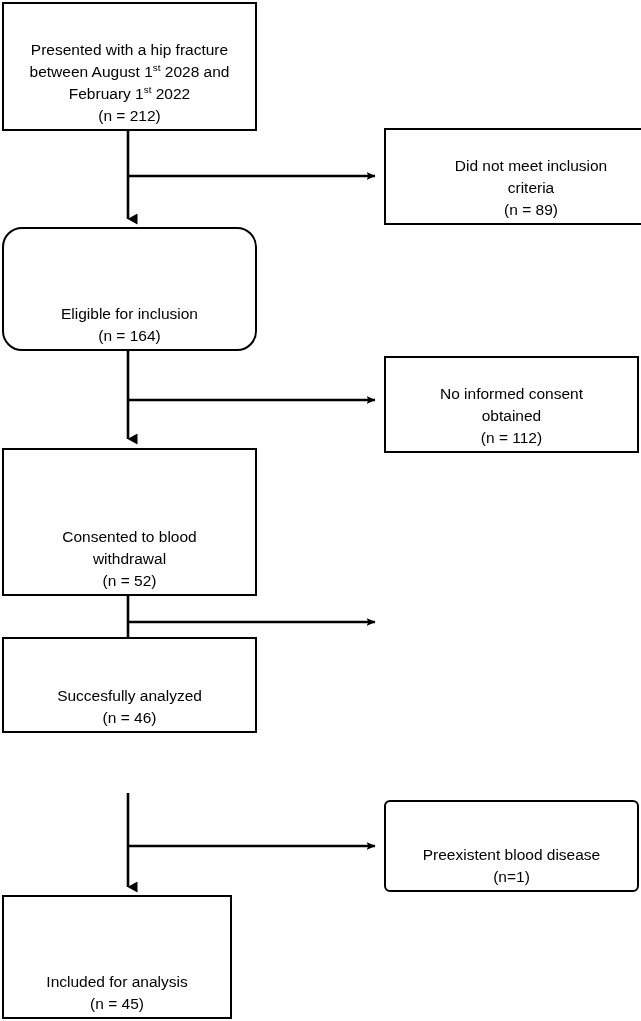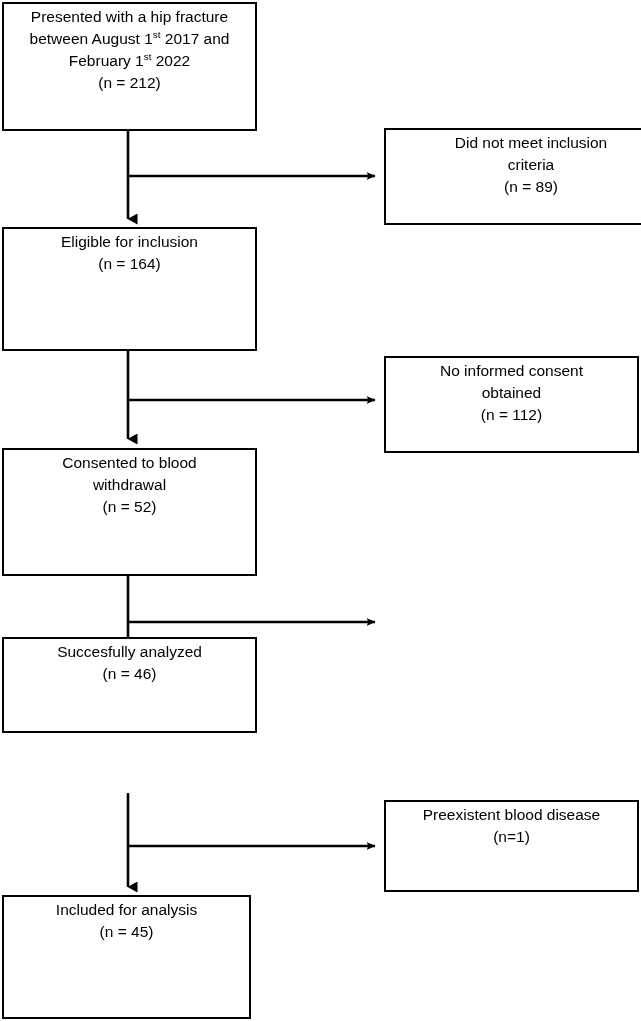--- a/index.html
+++ b/index.html
@@ -16,21 +16,21 @@
     height: 1021px;
     background: #ffffff;
     overflow: hidden;
   }
   .node {
     position: absolute;
     box-sizing: border-box;
     border: 2px solid #000000;
     background: #ffffff;
     display: flex;
-    align-items: flex-start;
+    align-items: flex-end;
     justify-content: center;
     text-align: center;
     color: #000000;
     font-size: 15.5px;
     line-height: 1.42;
     padding: 2px 6px;
   }
   .node .txt {
     display: block;
     white-space: pre-line;
@@ -79,45 +79,45 @@
       <path d="M128,622 L375,622" stroke="#000000" stroke-width="2.6" fill="none" marker-end="url(#arrHead)"></path>
     </g>
 
     <g>
       <path d="M128,793 L128,887" stroke="#000000" stroke-width="2.6" fill="none" marker-end="url(#arrDown)"></path>
       <path d="M128,846 L375,846" stroke="#000000" stroke-width="2.6" fill="none" marker-end="url(#arrHead)"></path>
     </g>
   </svg>
 
   <div class="node" style="left:2px; top:2px; width:255px; height:129px;">
-    <span class="txt"><span>Presented with a hip fracture</span><br><span>between August 1</span><sup>st</sup><span> 2017 and</span><br><span>February 1</span><sup>st</sup><span> 2022</span><br><span>(n = 212)</span></span>
+    <span class="txt"><span>Presented with a hip fracture</span><br><span>between August 1</span><sup>st</sup><span> 2028 and</span><br><span>February 1</span><sup>st</sup><span> 2022</span><br><span>(n = 212)</span></span>
   </div>
 
-  <div class="node" style="left:2px; top:227px; width:255px; height:124px;">
+  <div class="node" style="left:2px; top:227px; width:255px; height:124px;border-radius:20px;">
     <span class="txt"><span>Eligible for inclusion</span><br><span>(n = 164)</span></span>
   </div>
 
-  <div class="node" style="left:2px; top:448px; width:255px; height:128px;">
+  <div class="node" style="left:2px; top:448px; width:255px; height:148px;">
     <span class="txt"><span>Consented to blood</span><br><span>withdrawal</span><br><span>(n = 52)</span></span>
   </div>
 
   <div class="node" style="left:2px; top:637px; width:255px; height:96px;">
     <span class="txt"><span>Succesfully analyzed</span><br><span>(n = 46)</span></span>
   </div>
 
-  <div class="node" style="left:2px; top:895px; width:249px; height:124px;">
+  <div class="node" style="left:2px; top:895px; width:230px; height:124px;">
     <span class="txt"><span>Included for analysis</span><br><span>(n = 45)</span></span>
   </div>
 
   <div class="node" style="left:384px; top:128px; width:294px; height:97px;">
     <span class="txt"><span>Did not meet inclusion</span><br><span>criteria</span><br><span>(n = 89)</span></span>
   </div>
 
   <div class="node" style="left:384px; top:356px; width:255px; height:97px;">
     <span class="txt"><span>No informed consent</span><br><span>obtained</span><br><span>(n = 112)</span></span>
   </div>
 
 
-  <div class="node" style="left:384px; top:800px; width:255px; height:92px;">
+  <div class="node" style="left:384px; top:800px; width:255px; height:92px;border-radius:6px;">
     <span class="txt"><span>Preexistent blood disease</span><br><span>(n=1)</span></span>
   </div>
 
 </div>
 
 </body></html>

